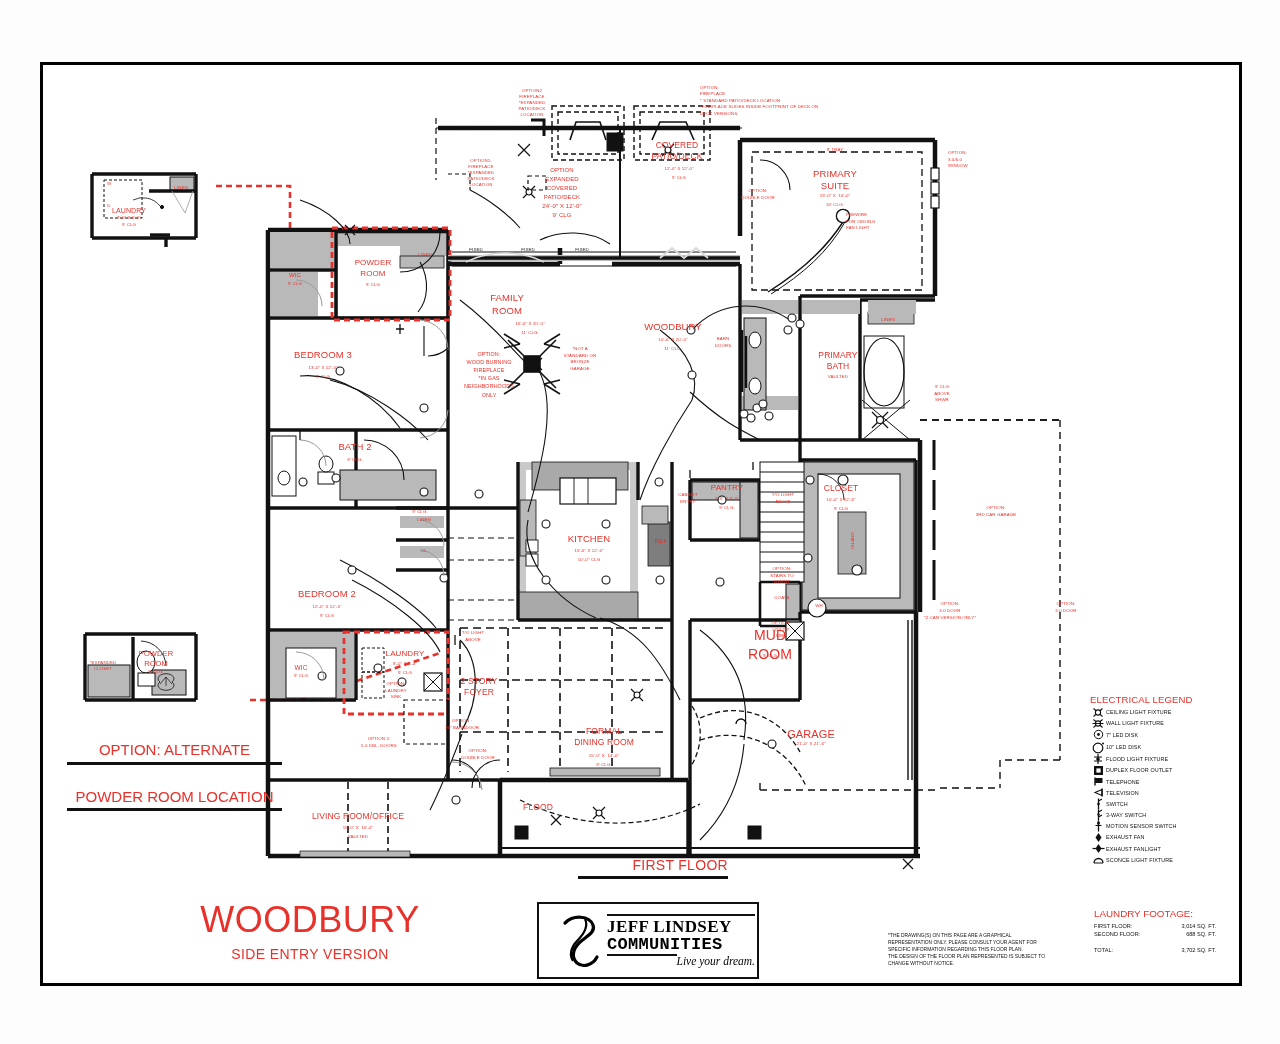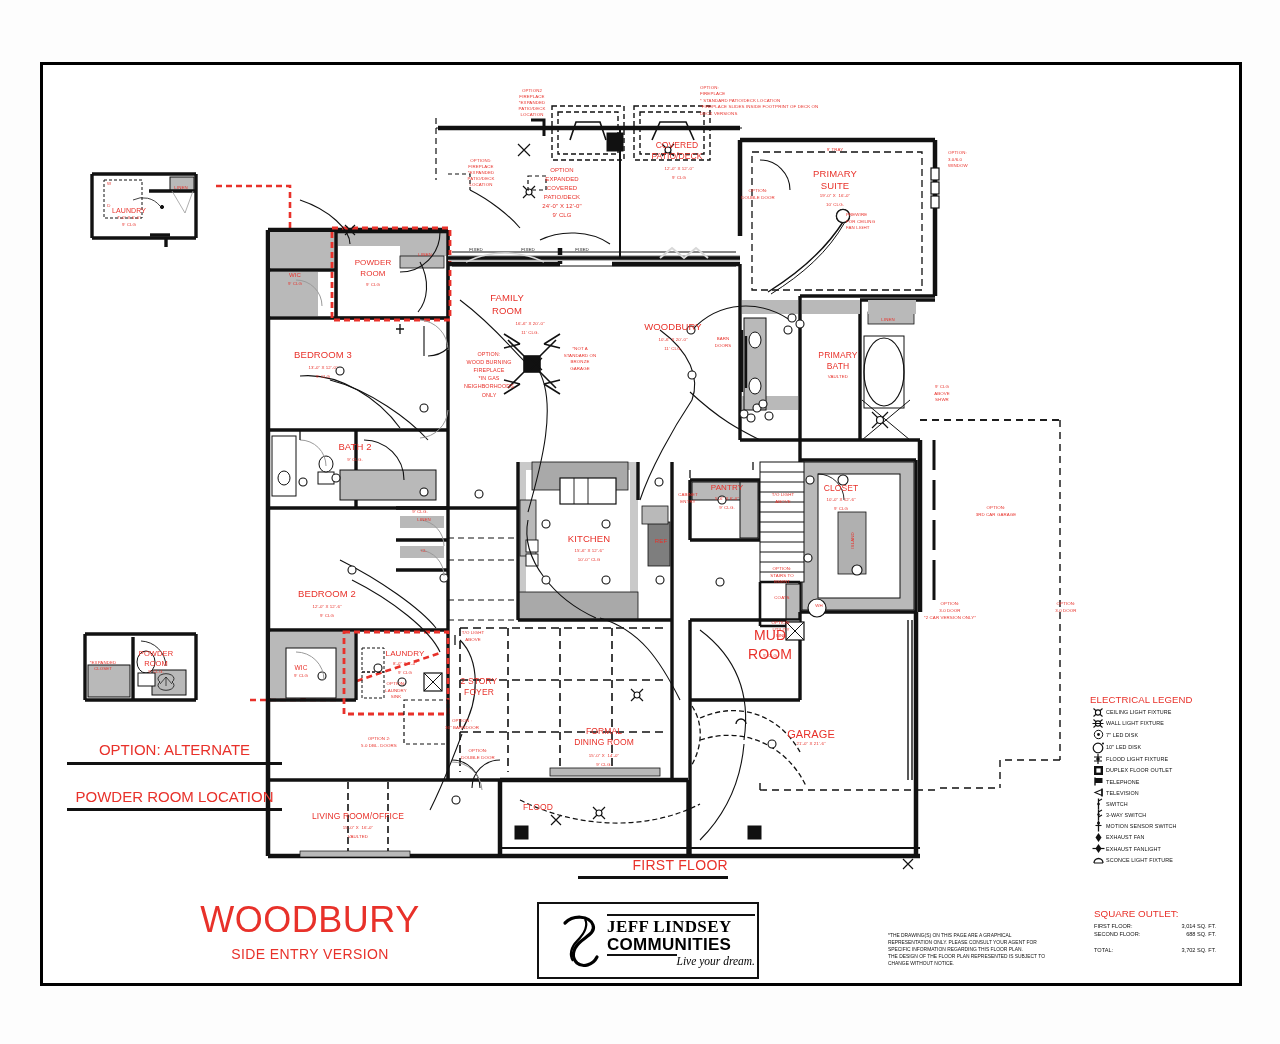--- a/index.html
+++ b/index.html
@@ -80,21 +80,21 @@
   #logo-box {
     position: absolute; left: 537px; top: 902px;
     width: 222px; height: 77px;
     border: 2.5px solid #111; background: #fff;
     display: flex; align-items: center; padding-left: 20px;
   }
   #logo-mark { width: 44px; height: 56px; flex: 0 0 44px; }
   #logo-text { margin-left: 4px; }
   #logo-text .rule-top { height: 2px; background:#111; width: 148px; margin-bottom: 2px;}
   #logo-text .l1 { font-family: "Liberation Serif", serif; font-weight: bold; font-size: 17px; letter-spacing:.4px; line-height: 1.02; color:#000;}
-  #logo-text .l2 { font-family: Liberation Sans, sans-serif; font-weight: bold; font-size: 17px; letter-spacing:.3px; line-height: 1.02; color:#000;}
+  #logo-text .l2 { font-family: Liberation Mono, monospace; font-weight: bold; font-size: 17px; letter-spacing:.3px; line-height: 1.02; color:#000;}
   #logo-text .rulebot { height: 2px; background:#111; width: 70px; margin-top:1px;}
   #logo-text .tag { font-family:"Liberation Serif", serif; font-style: italic; font-size: 11.5px; text-align:right; width:148px; color:#000; margin-top:-1px;}
 
   
   #disclaimer {
     position: absolute; left: 888px; top: 932px; width: 196px;
     font-size: 4.9px; line-height: 1.45; color: #111;
     white-space: pre-line;
   }
 
@@ -989,21 +989,21 @@
         <svg width="13" height="11" viewBox="0 0 13 11">
           <path d="M2,9 A4.5,4.5 0 0 1 11,9" fill="none" stroke="#111" stroke-width="1.3"></path>
           <path d="M2,9 L11,9" stroke="#111" stroke-width="1"></path>
         </svg>
       </div>
       <div class="txt">SCONCE LIGHT FIXTURE</div>
     </div>
   </div>
 
   <div id="sqft">
-    <div class="hdr">SQUARE OUTLET:</div>
+    <div class="hdr">LAUNDRY FOOTAGE:</div>
     <div class="row">
       <div class="k">FIRST FLOOR:</div>
       <div class="v">3,014 SQ. FT.</div>
     </div>
     <div class="row">
       <div class="k">SECOND FLOOR:</div>
       <div class="v">688 SQ. FT.</div>
     </div>
     <div class="row tot">
       <div class="k">TOTAL:</div>

